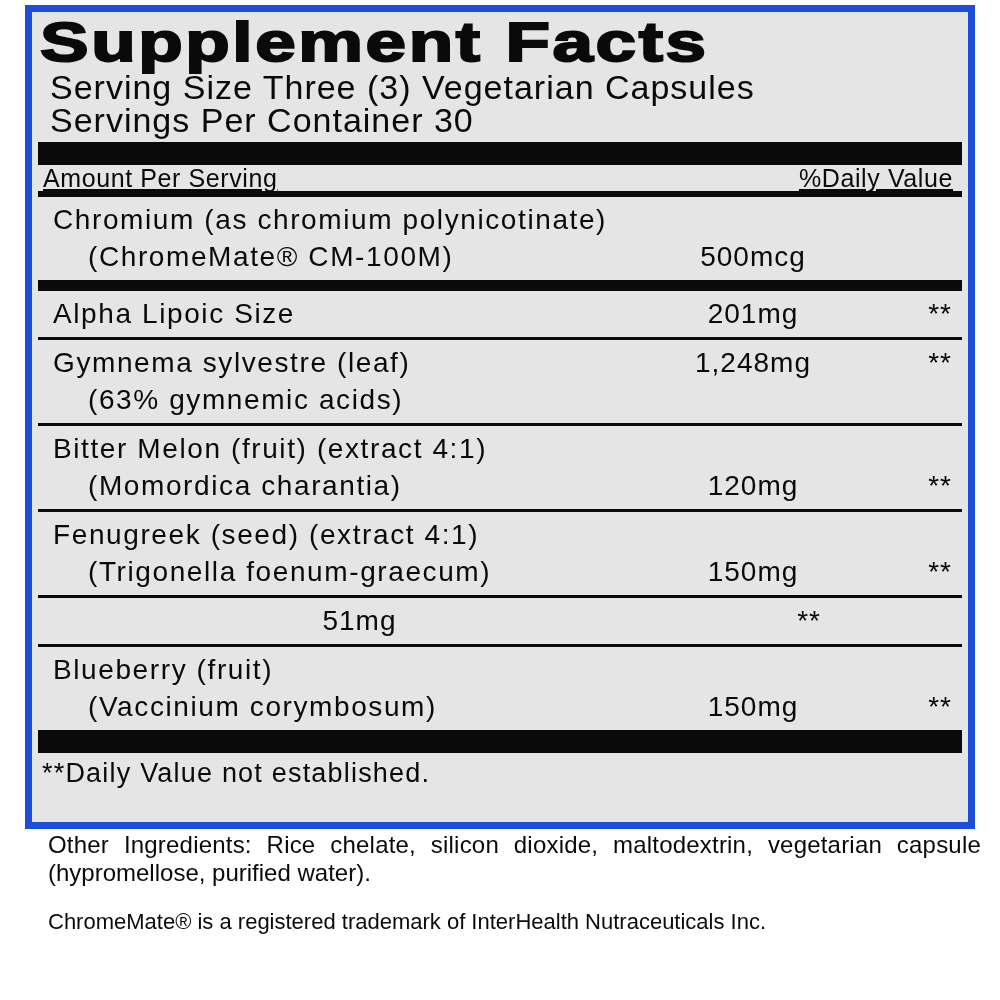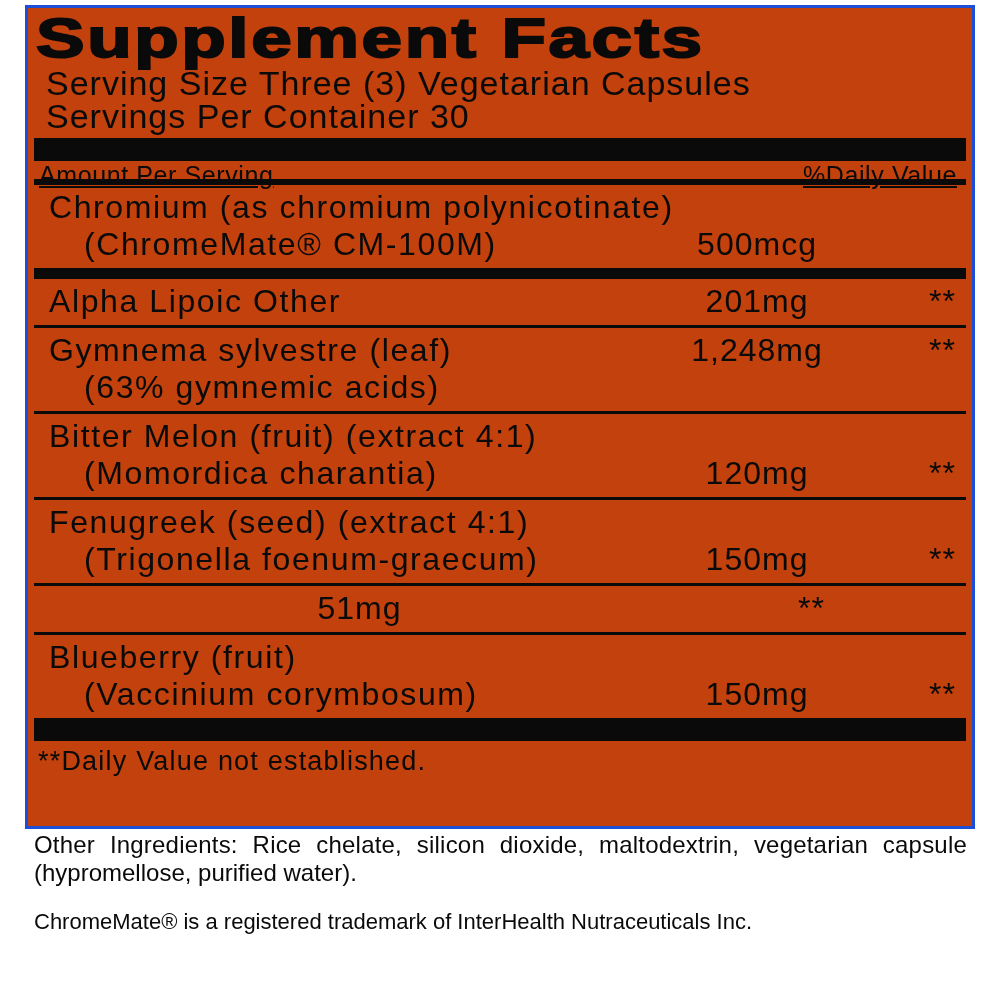--- a/index.html
+++ b/index.html
@@ -13,22 +13,22 @@
     position: relative;
     overflow: hidden;
   }
   .label-box {
     position: absolute;
     left: 25px;
     top: 5px;
     width: 950px;
     height: 824px;
     box-sizing: border-box;
-    border: 3px solid #1d4ed8;
-    background: #c2410c;
+    border: 7px solid #1d4ed8;
+    background: #e5e5e5;
     padding: 0 9px;
     overflow: hidden;
   }
   .sf-title {
     font-size: 56px;
     font-weight: bold;
     line-height: 58px;
     letter-spacing: 2px;
     -webkit-text-stroke: 2px #0a0a0a;
     white-space: nowrap;
@@ -59,30 +59,31 @@
   }
   .rule-thin {
     height: 3px;
     background: #0a0a0a;
     margin: 0 -3px;
   }
   .bar-header { margin-top: 5px; }
   .col-header {
     display: flex;
     justify-content: space-between;
+    align-items: center;
     font-size: 25px;
     letter-spacing: 0.6px;
-    height: 18px;
+    height: 26px;
     padding: 0 6px 0 2px;
     text-decoration: underline;
   }
   .irow {
     display: grid;
     grid-template-columns: 1fr 150px 131px;
-    font-size: 32px;
+    font-size: 28px;
     letter-spacing: 1.6px;
     line-height: 37px;
     padding: 4px 0 5px 0;
   }
   .irow .name { padding-left: 12px; }
   .irow .name .l2 { padding-left: 35px; }
   .irow .amt {
     text-align: center;
     align-self: end;
     white-space: nowrap;
@@ -95,21 +96,21 @@
     letter-spacing: 1px;
   }
   .irow.amt-top .amt, .irow.amt-top .dv { align-self: start; }
   .dv-note {
     font-size: 27px;
     letter-spacing: 1.2px;
     padding: 5px 0 0 1px;
   }
   .footer {
     position: absolute;
-    left: 34px;
+    left: 48px;
     top: 831px;
     width: 933px;
   }
   .oi-line1 {
     font-size: 24px;
     line-height: 28px;
     text-align: justify;
     text-align-last: justify;
     letter-spacing: 0.2px;
   }
@@ -147,21 +148,21 @@
       <div class="l1">Chromium (as chromium polynicotinate)</div>
       <div class="l2">(ChromeMate® CM-100M)</div>
     </div>
     <div class="amt">500mcg</div>
   </div>
 
   <div class="bar-med"></div>
 
   <div class="irow">
     <div class="name">
-      <div class="l1">Alpha Lipoic Other</div>
+      <div class="l1">Alpha Lipoic Size</div>
     </div>
     <div class="amt">201mg</div>
     <div class="dv">**</div>
   </div>
 
   <div class="rule-thin"></div>
 
   <div class="irow amt-top">
     <div class="name">
       <div class="l1">Gymnema sylvestre (leaf)</div>

